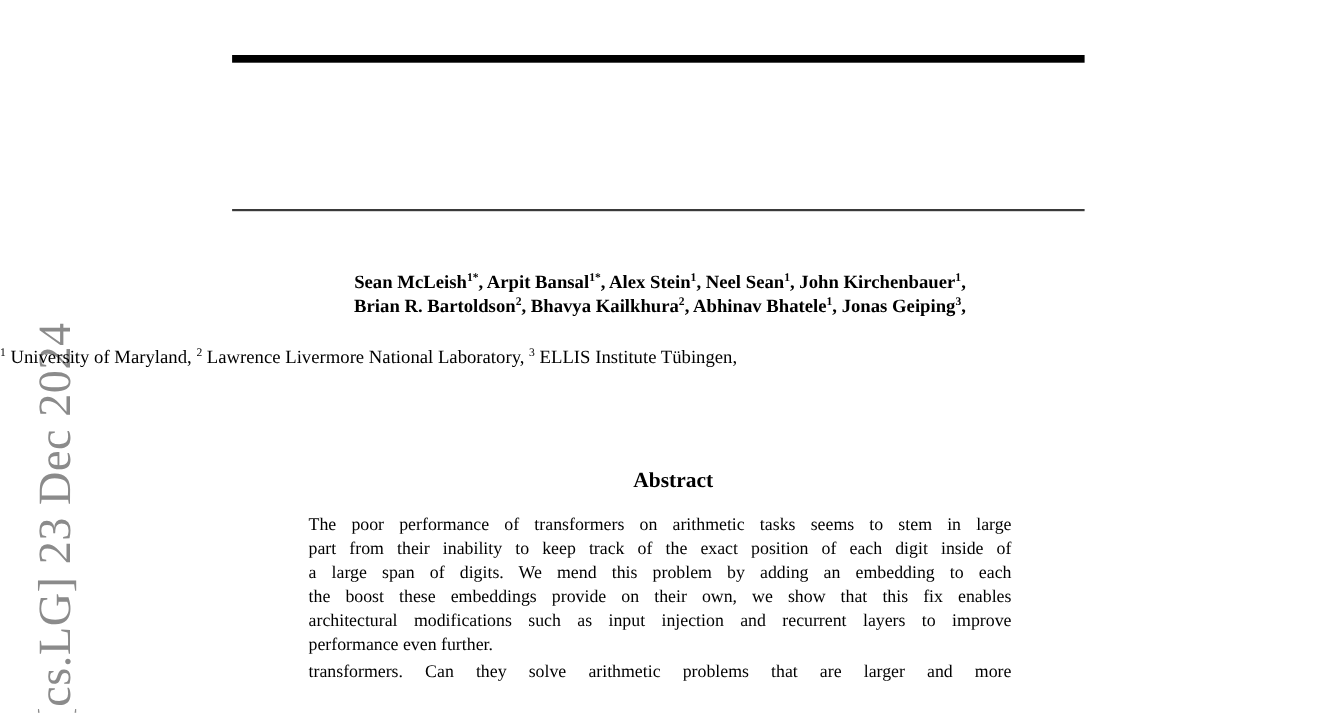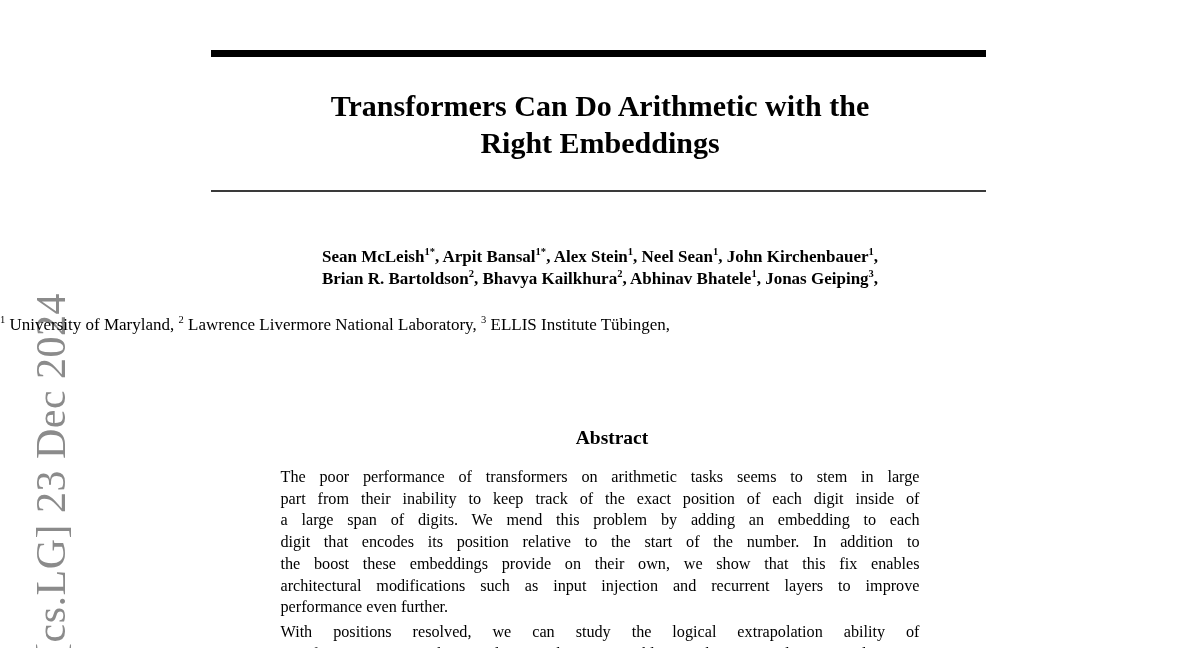--- a/index.html
+++ b/index.html
@@ -102,47 +102,41 @@
 </style>
 </head>
 <body>
 
 <div class="page" style="background: rgb(255, 255, 255); color: rgb(0, 0, 0);">
 
   <div class="watermark" style="color: rgb(139, 139, 139);">[cs.LG] 23 Dec 2024</div>
 
   <div class="rule-thick" style="background: rgb(0, 0, 0);"></div>
 
-  <div class="title-block">
-    <div>Transformers Can Do Arithmetic with the</div>
-    <div>Right Embeddings</div>
-  </div>
 
   <div class="rule-thin" style="background: rgb(58, 58, 58);"></div>
 
   <div class="author-block">
       <div><span>Sean McLeish</span><sup>1*</sup>, <span>Arpit Bansal</span><sup>1*</sup>, <span>Alex Stein</span><sup>1</sup>, <span>Neel Sean</span><sup>1</sup>, <span>John Kirchenbauer</span><sup>1</sup>,</div>
       <div><span>Brian R. Bartoldson</span><sup>2</sup>, <span>Bhavya Kailkhura</span><sup>2</sup>, <span>Abhinav Bhatele</span><sup>1</sup>, <span>Jonas Geiping</span><sup>3</sup>,</div>
     </div>
 
   <div class="affiliation-block">
       <div><sup>1</sup><span> University of Maryland, </span><sup>2</sup><span> Lawrence Livermore National Laboratory, </span><sup>3</sup><span> ELLIS Institute Tübingen,</span></div>
     </div>
 
   <h2 class="abstract-heading">Abstract</h2>
 
   <div class="abstract-body">
       <div class="abs-par">
         <div class="abs-line">The poor performance of transformers on arithmetic tasks seems to stem in large</div>
         <div class="abs-line">part from their inability to keep track of the exact position of each digit inside of</div>
         <div class="abs-line">a large span of digits.  We mend this problem by adding an embedding to each</div>
-        <div class="abs-line">digit that encodes its position relative to the start of the number.  In addition to</div>
         <div class="abs-line">the boost these embeddings provide on their own, we show that this fix enables</div>
         <div class="abs-line">architectural modifications such as input injection and recurrent layers to improve</div>
         <div class="abs-line last">performance even further.</div>
       </div>
       <div class="abs-par">
-        <div class="abs-line">With positions resolved, we can study the logical extrapolation ability of</div>
         <div class="abs-line">transformers.  Can they solve arithmetic problems that are larger and more</div>
       </div>
     </div>
 
 </div>
 
 </body></html>

